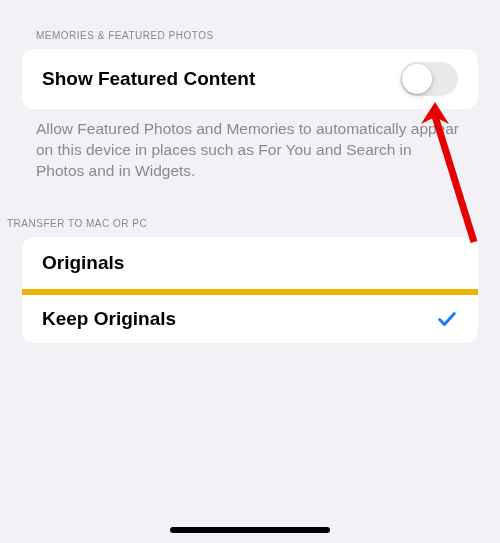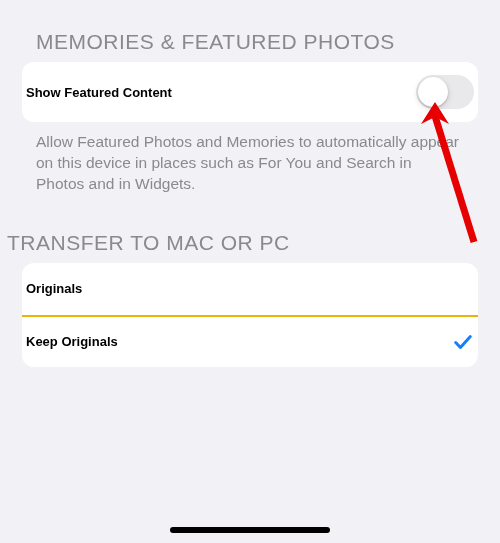--- a/index.html
+++ b/index.html
@@ -6,44 +6,44 @@
   body {
     width: 500px;
     height: 543px;
     background: #f2f1f6;
     font-family: -apple-system, BlinkMacSystemFont, "Helvetica Neue", Arial, sans-serif;
     position: relative;
     overflow: hidden;
   }
   .container { padding: 0; }
   .section-header {
-    font-size: 21px;
+    font-size: 10px;
     letter-spacing: 0.5px;
     color: #8a8a8e;
     padding: 30px 36px 8px 36px;
     text-transform: uppercase;
   }
   .card {
     background: #ffffff;
     margin: 0 22px;
     border-radius: 12px;
     overflow: hidden;
   }
   .row {
     display: flex;
     align-items: center;
     justify-content: space-between;
-    padding: 13px 4px;
-    font-size: 13px;
+    padding: 13px 20px;
+    font-size: 19px;
     font-weight: 600;
     color: #000;
     min-height: 52px;
   }
   .row + .row {
-    border-top: 2px solid #eab308;
+    border-top: 6px solid #eab308;
   }
   .footer-text {
     font-size: 15.5px;
     line-height: 1.35;
     color: #8a8a8e;
     padding: 10px 36px 0 36px;
   }
   
   .toggle {
     width: 58px;

